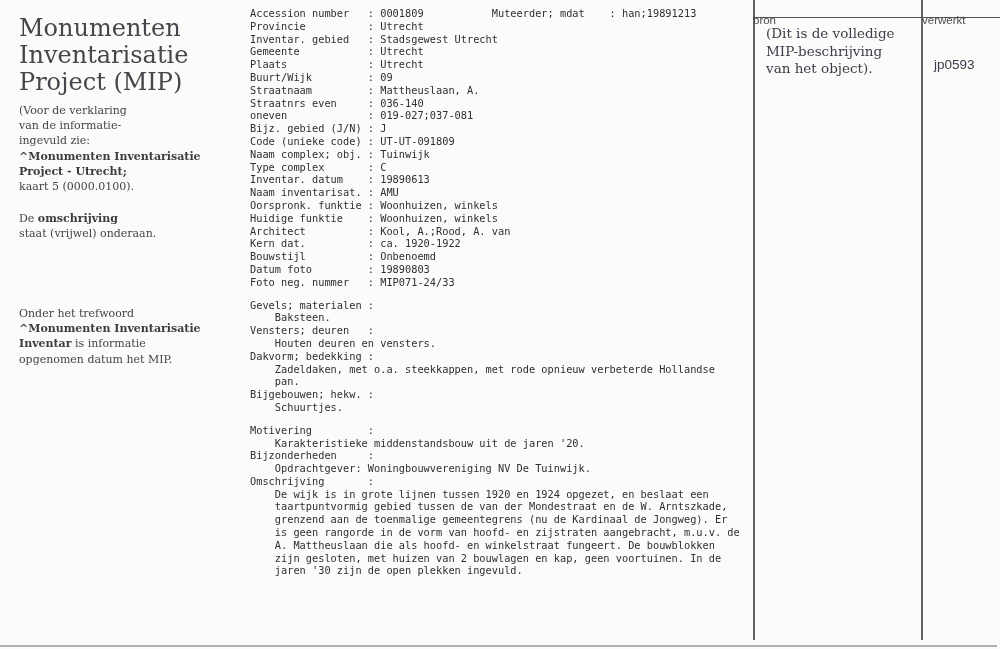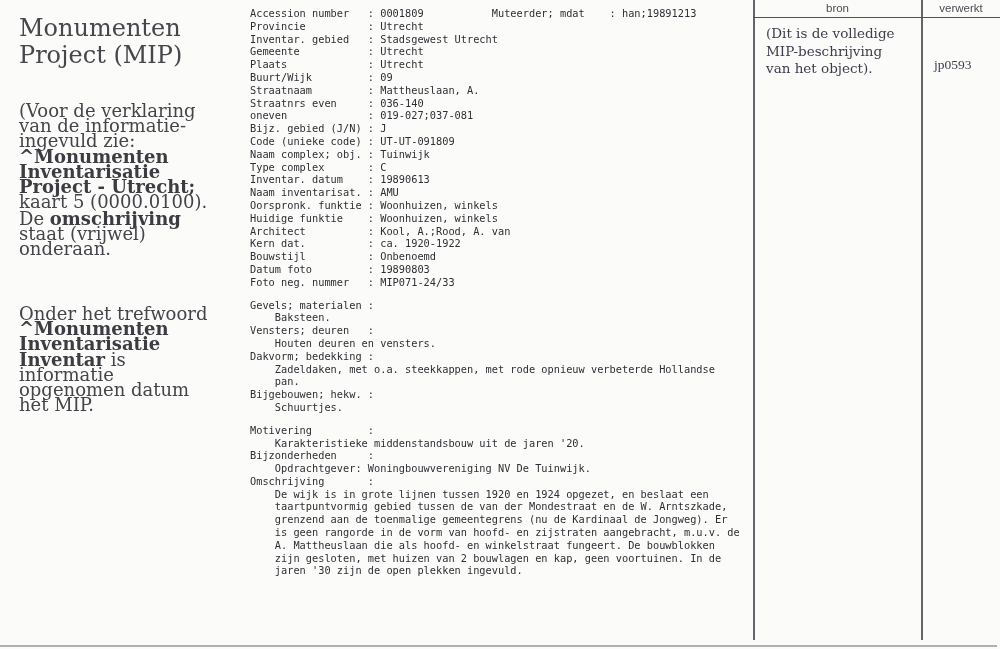--- a/index.html
+++ b/index.html
@@ -12,21 +12,21 @@
   }
 
   
   .sidebar-title {
     position:absolute; left:19px; top:15px; width:200px;
     font-size:24px; line-height:27px; color:#46464c;
     font-family:"DejaVu Serif", serif; font-weight:400;
   }
   .side-note {
     position:absolute; left:19px; width:200px;
-    font-size:18px; line-height:15.2px; color:#44444b;
+    font-size:11px; line-height:15.2px; color:#44444b;
     font-family:"DejaVu Serif", serif;
   }
   .note-1 { top:103px; }
   .note-2 { top:211px; }
   .note-3 { top:306px; }
   .b { font-weight:bold; color:#3c3c43;text-align:center; }
 
   
   .record {
     position:absolute; left:222px; top:7px; width:530px;
@@ -41,47 +41,48 @@
   .right-panel { position:absolute; left:753px; top:0; width:247px; height:644px; }
   .vline { position:absolute; top:0; bottom:4px; width:1.5px; background:#64646a; }
   .vline-left  { left:0; }
   .vline-mid   { left:168px; }
   .header-row {
     position:absolute; left:0; right:0; top:0; height:18px;
     border-bottom:1.5px solid #505055; display:flex;
   }
   .col-header {
     font-family:"Liberation Sans", sans-serif;
-    font-size:11.5px; color:#4b4b51; text-align:center; padding-top:2px;
+    font-size:11.5px; color:#4b4b51; padding-top:14px;
   }
   .col-header.bron { width:169px; }
   .col-header.verwerkt { flex:1; }
   .bron-note {
     position:absolute; left:13px; top:25px; width:150px;
     font-family:"DejaVu Serif", serif;
     font-size:13.5px; line-height:17.5px; color:#3d3d4c;
   }
   .verwerkt-value {
     position:absolute; left:181px; top:57px;
-    font-family:Liberation Serif, serif;
+    font-family:Liberation Sans, sans-serif;
     font-size:13.5px; color:#3d3d4c;
   }
 
   .bottom-rule {
     position:absolute; left:0; right:3px; top:645px; height:1.5px;
     background:#aeb2b1;
   }
 </style>
 </head>
 <body>
 
 <div class="page">
 
   <div class="sidebar-title">
       <div>Monumenten</div>
+      <div>Inventarisatie</div>
       <div>Project (MIP)</div>
     </div>
 
   <div class="side-note note-1">
       <div><span>(Voor de verklaring</span></div>
       <div><span>van de informatie-</span></div>
       <div><span>ingevuld zie:</span></div>
       <div><span class="b">^Monumenten Inventarisatie</span></div>
       <div><span class="b">Project - Utrecht;</span></div>
       <div><span>kaart 5 (0000.0100).</span></div>

